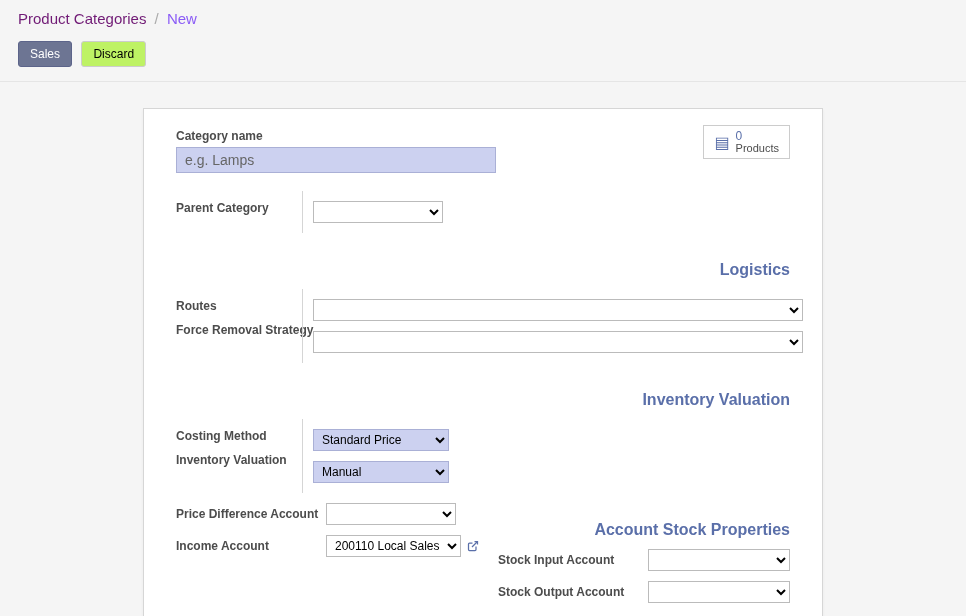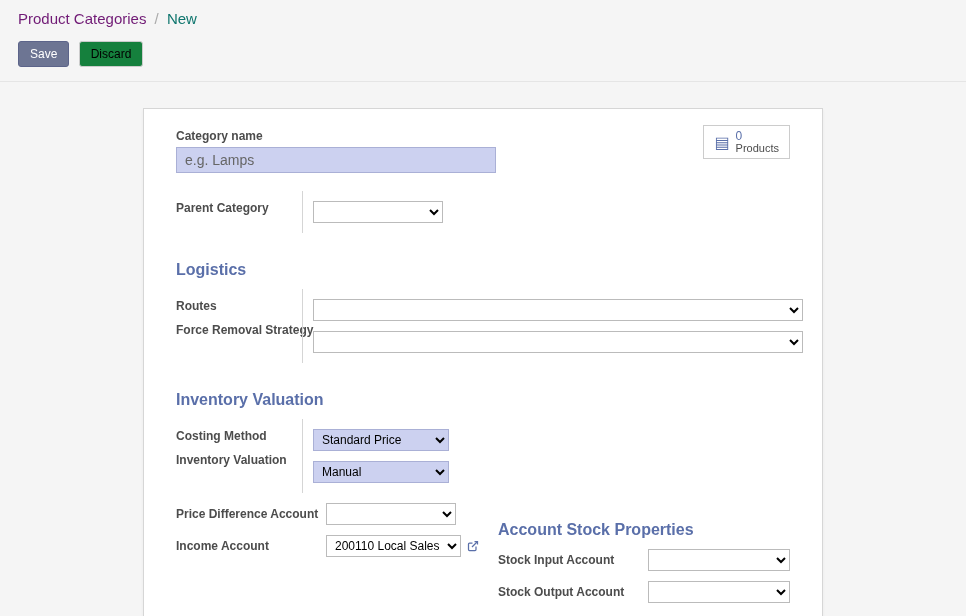--- a/index.html
+++ b/index.html
@@ -1,36 +1,36 @@
 <!DOCTYPE html>
 <html><head>
 <meta charset="utf-8">
 <style>
   * { box-sizing: border-box; margin: 0; padding: 0; }
   body { font-family: Arial, Helvetica, sans-serif; font-size: 12px; color: #4c4c4c; background: #f5f5f5; width: 966px; }
   .header-bar { background: #f5f5f5; border-bottom: 1px solid #e5e5e5; padding: 10px 18px 14px 18px; }
   .breadcrumb { font-size: 15px; color: #5f5f8f; margin-bottom: 14px; }
   .breadcrumb a { color: #701a75; text-decoration: none; }
   .breadcrumb .sep { color: #aaa; margin: 0 4px; }
-  .breadcrumb .current { color: #0f766e; }
-  .btn { display: inline-block; padding: 5px 11px; font-size: 12px; border-radius: 3px; cursor: pointer; border: 1px solid #ccc; background: #15803d; }
+  .breadcrumb .current { color: #8b5cf6; }
+  .btn { display: inline-block; padding: 5px 11px; font-size: 12px; border-radius: 3px; cursor: pointer; border: 1px solid #ccc; background: #bef264; }
   .btn-primary { background: #6d7593; border: 1px solid #5c648a; color: #fff; }
   .btn + .btn { margin-left: 6px; }
   .sheet-wrap { padding: 26px 0; display: flex; justify-content: center; }
   .sheet { background: #fff; width: 680px; border: 1px solid #d6d6d6; box-shadow: 0 2px 3px rgba(0,0,0,0.05); padding: 20px 32px 40px 32px; position: relative; }
   .field-label { font-weight: bold; color: #4c4c4c; font-size: 12px; margin-bottom: 4px; }
   .name-input { width: 320px; background: #ccd1f0; border: 1px solid #aab0d6; font-size: 14px; color: #7f1d1d; padding: 4px 8px; }
   .name-input::placeholder { color: #666; }
   .stat-box { position: absolute; top: 16px; right: 32px; border: 1px solid #ccc; padding: 4px 10px; display: flex; align-items: center; gap: 8px; cursor: pointer; }
   .stat-box .icon-list { color: #5a6fa9; font-size: 16px; letter-spacing:-2px; }
   .stat-box .stat-text .num { color: #5a6fa9; font-weight: normal; font-size: 12px; display:block; line-height:1; }
   .stat-box .stat-text .lbl { color: #4c4c4c; font-size: 11px; display:block; line-height:1.1; }
   .row { display: flex; align-items: center; margin: 10px 0; }
   .row .lbl { width: 147px; font-weight: bold; font-size: 12px; color: #4c4c4c; flex-shrink:0; }
-  .section-head { font-size: 16px; color: #5a6fa9; font-weight: bold; margin: 28px 0 10px 0; }
+  .section-head { font-size: 16px; color: #5a6fa9; font-weight: bold; margin: 28px 0 10px 0; text-align: right; }
   select, .combo { border: 1px solid #bbb; background: #fff; font-size: 12px; padding: 2px 4px; height: 22px; }
   .combo-hl { background: #ccd1f0; border: 1px solid #aab0d6; }
   .combo-sm { width: 130px; }
   .combo-md { width: 136px; }
   .combo-lg { width: 490px; }
   .combo-acc { width: 150px; }
   .two-col { display: flex; gap: 30px; }
   .col { flex:1; min-width:0; }
   .col .row .lbl { width: 150px; }
   .ext-icon { color: #5a6fa9; cursor:pointer; margin-left:6px; font-size:13px; display:inline-flex; }
@@ -43,21 +43,21 @@
 </head>
 <body>
 
 <div class="header-bar">
   <div class="breadcrumb">
     <a href="#">Product Categories</a>
     <span class="sep">/</span>
     <span class="current">New</span>
   </div>
   <div>
-    <button class="btn btn-primary">Save</button>
+    <button class="btn btn-primary">Sales</button>
     <button class="btn">Discard</button>
   </div>
 </div>
 
 <div class="sheet-wrap">
   <div class="sheet">
 
     <div class="stat-box">
       <span class="icon-list">▤</span>
       <span class="stat-text">

